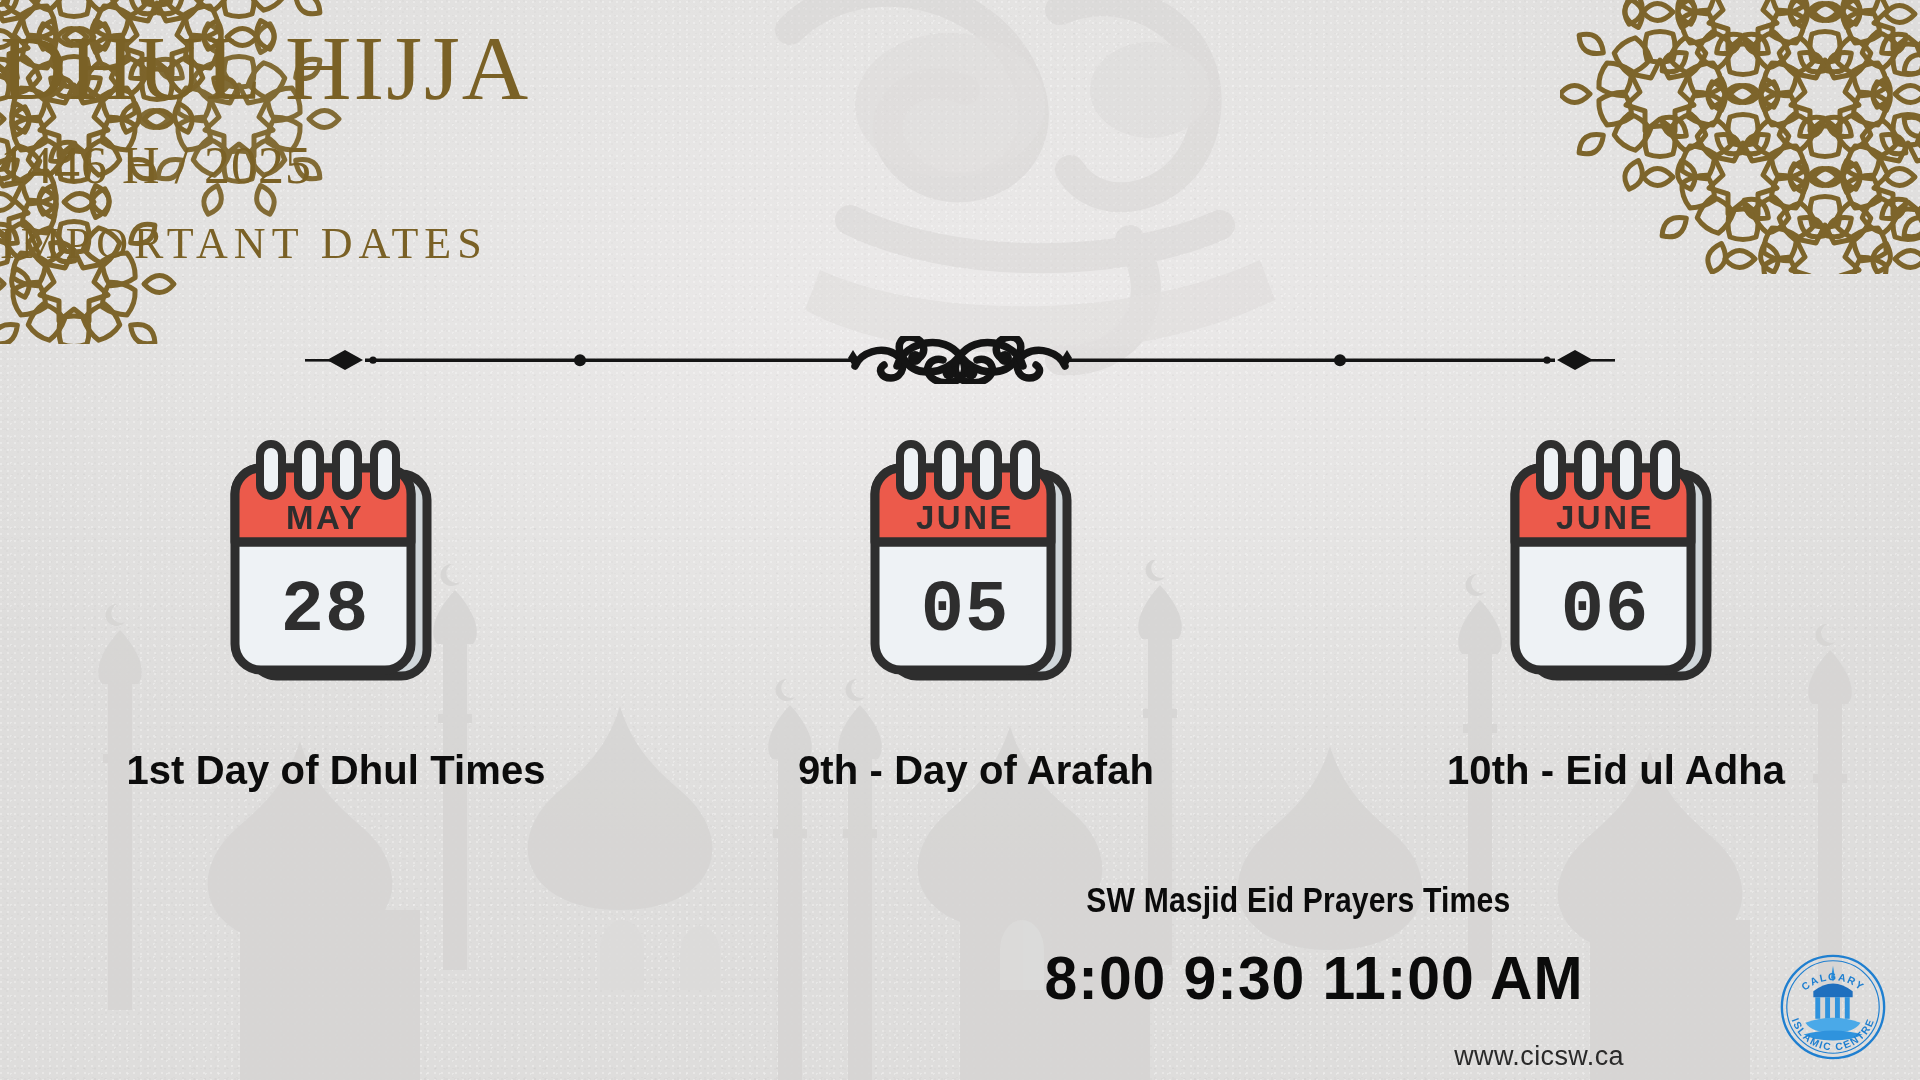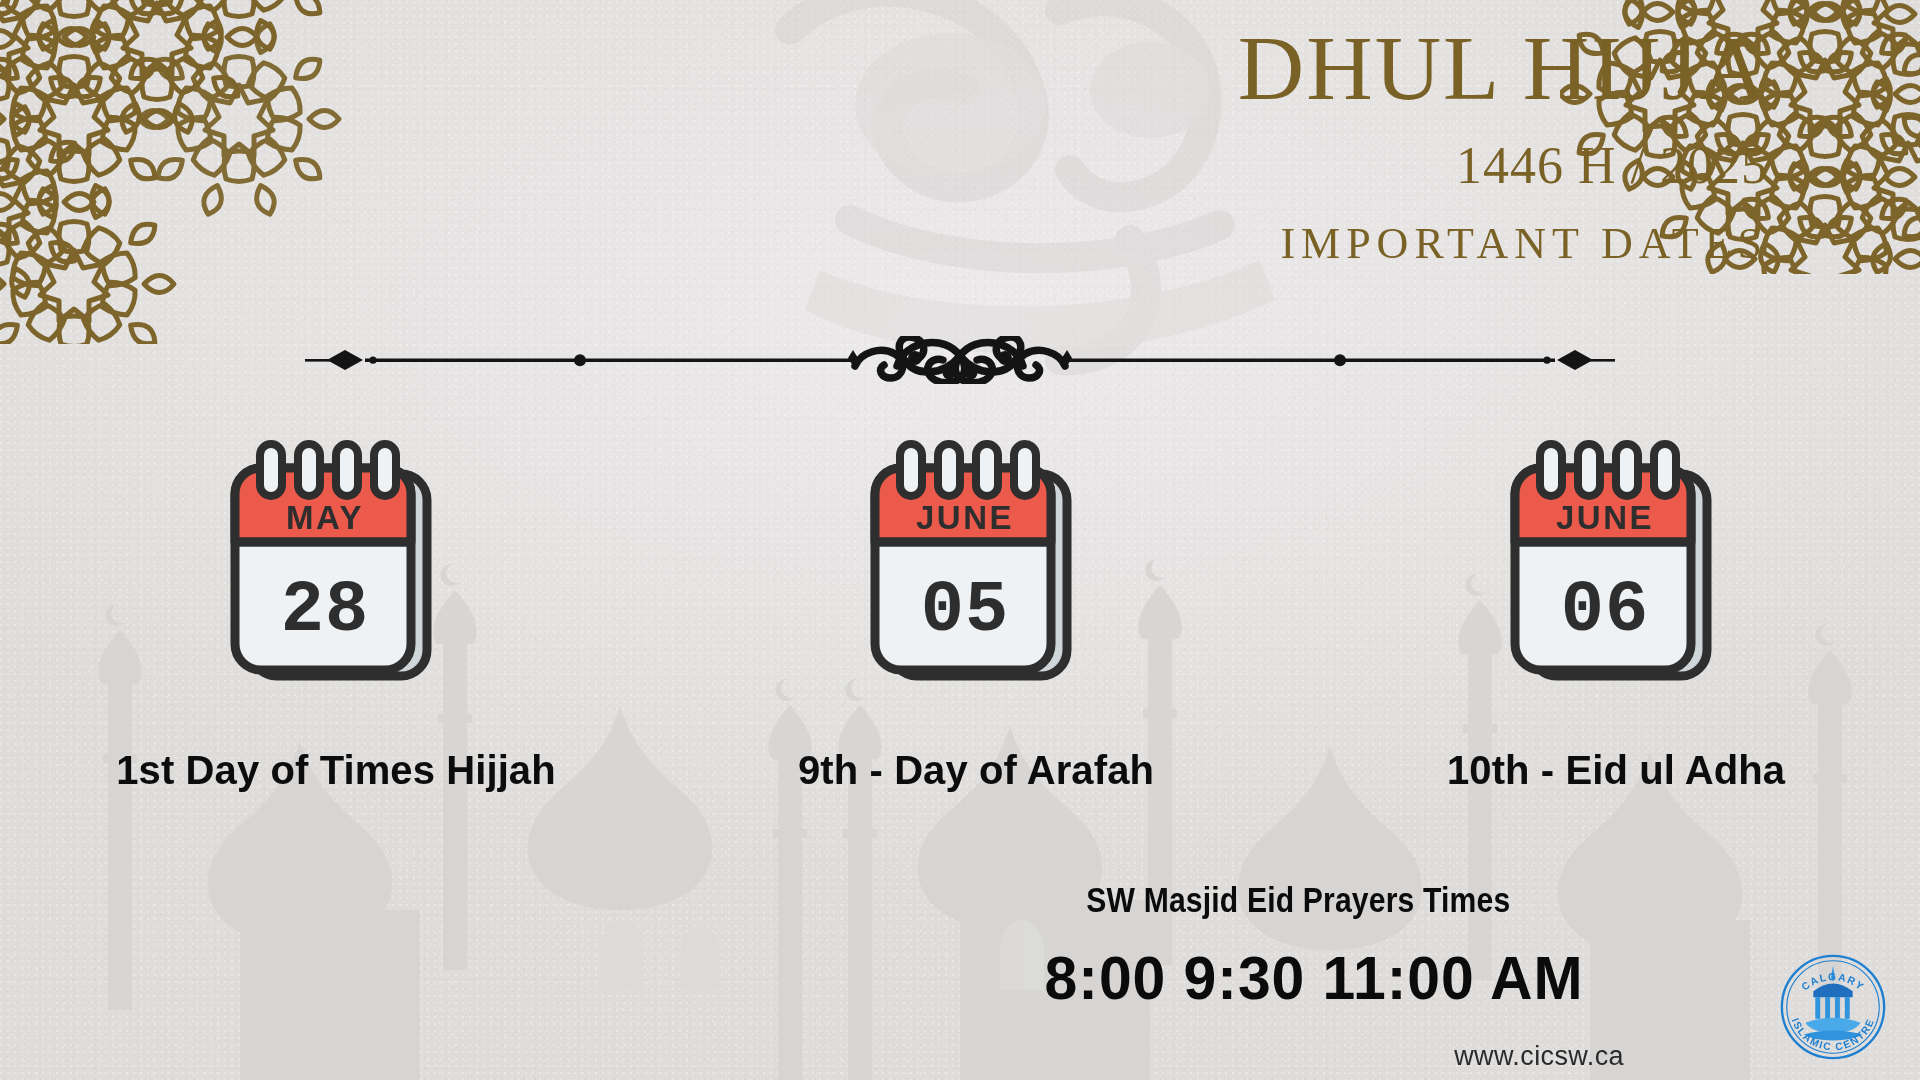--- a/index.html
+++ b/index.html
@@ -27,21 +27,21 @@
   }
   .layer{position:absolute;}
   
   #orn-tl{left:-46px;top:-56px;width:420px;height:400px;opacity:.97;}
   #orn-tr{right:-40px;top:-66px;width:400px;height:340px;opacity:.97;}
   
   #calligraphy{left:700px;top:-30px;width:700px;height:430px;opacity:.5;}
   
   #skyline{left:0;bottom:0;width:1920px;height:520px;opacity:1;}
   
-  #header{position:absolute;left:0;top:0;width:1768px;text-align:right;}
+  #header{position:absolute;left:0;top:0;width:1768px;text-align:left;}
   .t-line{
     color:#7a6126;font-family:"Liberation Serif", serif;font-weight:400;
     line-height:1;white-space:nowrap;
   }
   #title-main{font-size:92px;letter-spacing:2px;margin-top:22px;}
   #title-year{font-size:52px;letter-spacing:1px;margin-top:26px;}
   #title-sub{font-size:44px;letter-spacing:6px;margin-top:30px;}
   
   #divider{position:absolute;left:50%;transform:translateX(-50%);top:336px;width:1310px;height:48px;}
   
@@ -290,21 +290,21 @@
           <g fill="#eef2f5" stroke="#2e2e2e" stroke-width="8">
             <rect x="39" y="4" width="22" height="52" rx="11"></rect>
             <rect x="77" y="4" width="22" height="52" rx="11"></rect>
             <rect x="115" y="4" width="22" height="52" rx="11"></rect>
             <rect x="153" y="4" width="22" height="52" rx="11"></rect>
           </g>
           <text x="104" y="89" text-anchor="middle" fill="#2e2e2e" font-family="'Liberation Sans', sans-serif" font-size="33" font-weight="700" letter-spacing="2.5">MAY</text>
           <text x="104" y="190" text-anchor="middle" fill="#2e2e2e" font-family="'Liberation Mono', monospace" font-size="72" font-weight="700" letter-spacing="1">28</text>
         </svg>
       </div>
-      <div class="cal-cap">1st Day of Times Hijjah</div>
+      <div class="cal-cap">1st Day of Dhul Times</div>
     </div>
 
     <div class="card">
       <div class="cal-wrap">
         <svg viewBox="0 0 230 262" width="230" height="262">
           <rect x="30" y="34" width="176" height="202" rx="26" fill="#cfd6da" stroke="#2e2e2e" stroke-width="9"></rect>
           <rect x="14" y="28" width="176" height="202" rx="26" fill="#eef2f5" stroke="#2e2e2e" stroke-width="9"></rect>
           <path d="M14 54 a26 26 0 0 1 26 -26 h124 a26 26 0 0 1 26 26 v48 h-176 Z" fill="#ec5a4b" stroke="#2e2e2e" stroke-width="9" stroke-linejoin="round"></path>
           <line x1="14" y1="102" x2="190" y2="102" stroke="#2e2e2e" stroke-width="9"></line>
           <g fill="#eef2f5" stroke="#2e2e2e" stroke-width="8">

